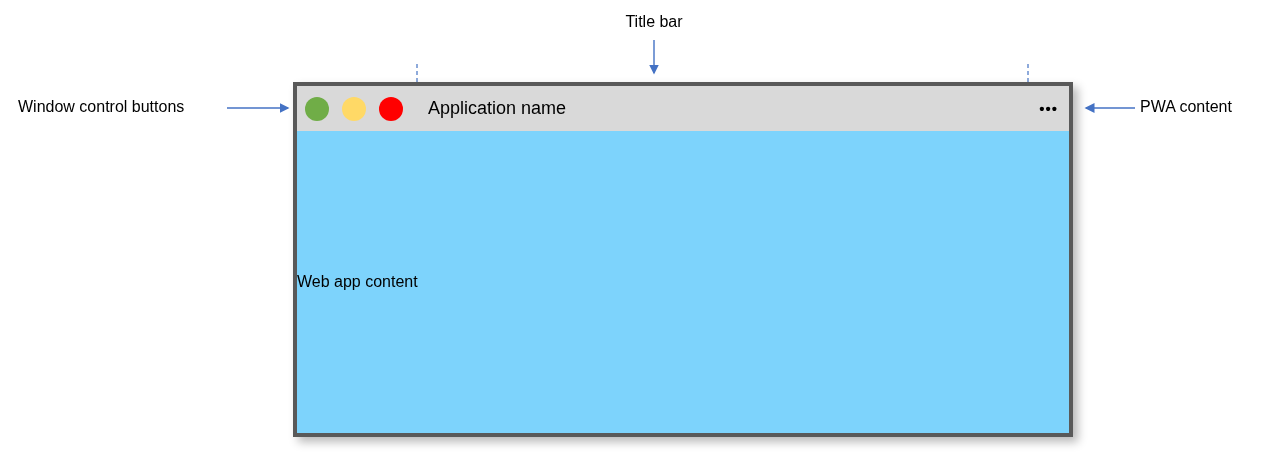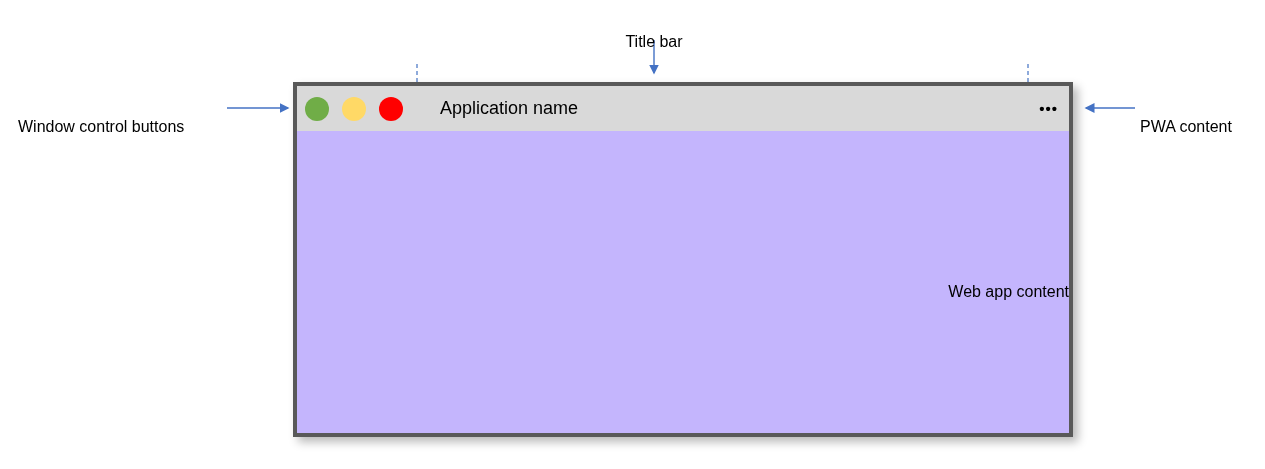--- a/index.html
+++ b/index.html
@@ -30,21 +30,20 @@
   }
   .overlay line.dash {
     stroke-width: 1.2;
     stroke-dasharray: 4 3;
   }
   .label {
     position: absolute;
     font-size: 16px;
     line-height: 20px;
     white-space: nowrap;
-    margin-top: 20px;
   }
   .title-bar-label {
     left: 594px;
     top: 12px;
     width: 120px;
     text-align: center;
   }
   .wcb-label {
     left: 18px;
     top: 97px;
@@ -77,37 +76,37 @@
   }
   .circle {
     width: 24px;
     height: 24px;
     border-radius: 50%;
     margin-right: 13px;
     flex: 0 0 auto;
   }
   .appname {
     font-size: 18px;
-    margin-left: 24px;
+    margin-left: 12px;
     flex: 1 1 auto;
   }
   .dots {
     font-size: 15px;
     font-weight: bold;
     letter-spacing: 1px;
     color: #000000;
     flex: 0 0 auto;
     margin-right: 2px;
   }
   .content {
     flex: 1 1 auto;
-    background: #c4b5fd;
+    background: #7dd3fc;
     display: flex;
     align-items: center;
-    justify-content: flex-end;
+    justify-content: flex-start;
   }
   .content-label {
     position: static;
     font-size: 16px;
   }
 </style>
 </head>
 <body>
 
 <div class="canvas">

